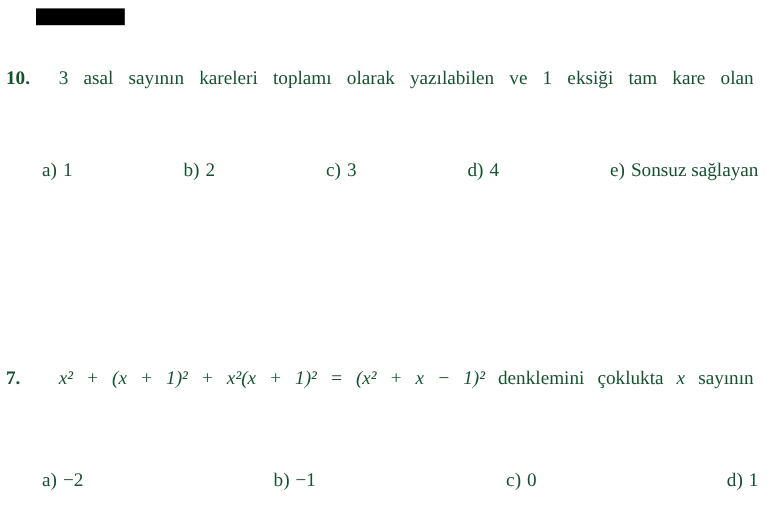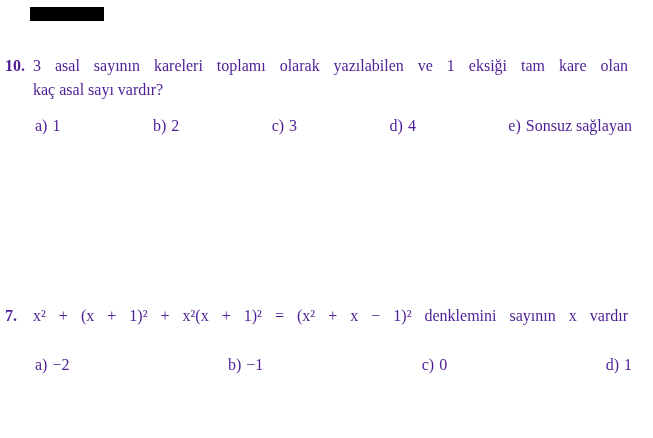--- a/index.html
+++ b/index.html
@@ -1,21 +1,21 @@
 <!DOCTYPE html>
 <html><head>
 <meta charset="utf-8">
 <style>
   html, body { margin: 0; padding: 0; background: #ffffff; }
   .page {
     position: relative;
     width: 653px;
     height: 438px;
     background: #ffffff;
-    color: #4c1d95;
+    color: #14532d;
     font-family: "Liberation Serif", "DejaVu Serif", serif;
     overflow: hidden;
   }
   .black-bar {
     position: absolute;
     left: 30px;
     top: 7px;
     width: 74px;
     height: 14px;
     background: #000000;
@@ -32,63 +32,63 @@
   .qnum {
     position: absolute;
     left: 0;
     top: 0;
     font-weight: 700;
   }
   .qbody { margin-left: 28px; }
   .line-justify {
     text-align: justify;
     text-align-last: justify;
+    margin-left: 16px;
   }
-  .math { }
+  .math { font-style: italic; }
   .options-row {
     position: absolute;
     left: 35px;
     width: 597px;
     display: flex;
     justify-content: space-between;
     font-size: 16px;
     line-height: 24px;
   }
-  #q10-options { top: 114px; align-items: flex-end; }
-  #q11-options { top: 353px; }
+  #q10-options { top: 131px; align-items: flex-end; }
+  #q11-options { top: 389px; }
   .option { white-space: nowrap; }
   .opt-label { margin-right: 5px; }
 </style>
 </head>
 <body>
 
 <div class="page">
 
   <div class="black-bar"></div>
 
   <div class="question" id="question-10">
     <span class="qnum">10.</span>
     <div class="qbody">
       <div class="line-justify">3 asal sayının kareleri toplamı olarak yazılabilen ve 1 eksiği tam kare olan</div>
-      <div>kaç asal sayı vardır?</div>
     </div>
   </div>
 
   <div class="options-row" id="q10-options">
     <span class="option"><span class="opt-label">a)</span><span>1</span></span>
     <span class="option"><span class="opt-label">b)</span><span>2</span></span>
     <span class="option"><span class="opt-label">c)</span><span>3</span></span>
     <span class="option"><span class="opt-label">d)</span><span>4</span></span>
     <span class="option"><span class="opt-label">e)</span><span>Sonsuz sağlayan</span></span>
   </div>
 
   <div class="question" id="question-11">
     <span class="qnum">7.</span>
     <div class="qbody">
-      <div class="line-justify"><span class="math">x² + (x + 1)² + x²(x + 1)² = (x² + x − 1)²</span> <span>denklemini sayının</span> <span class="math">x</span> <span>vardır</span></div>
+      <div class="line-justify"><span class="math">x² + (x + 1)² + x²(x + 1)² = (x² + x − 1)²</span> <span>denklemini çoklukta</span> <span class="math">x</span> <span>sayının</span></div>
     </div>
   </div>
 
   <div class="options-row" id="q11-options">
     <span class="option"><span class="opt-label">a)</span><span>−2</span></span>
     <span class="option"><span class="opt-label">b)</span><span>−1</span></span>
     <span class="option"><span class="opt-label">c)</span><span>0</span></span>
     <span class="option"><span class="opt-label">d)</span><span>1</span></span>
   </div>
 

